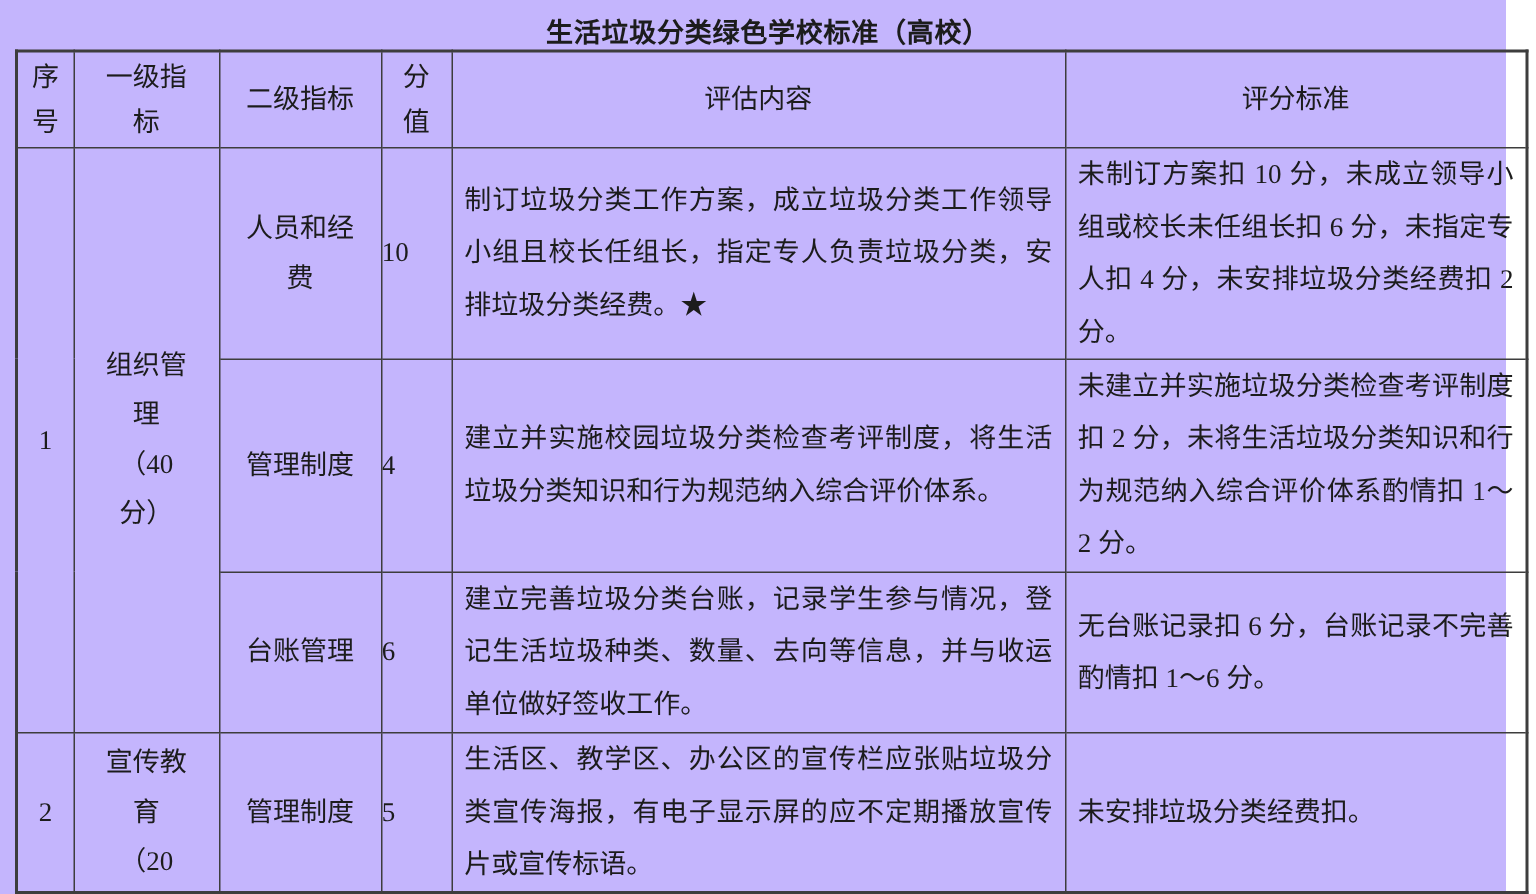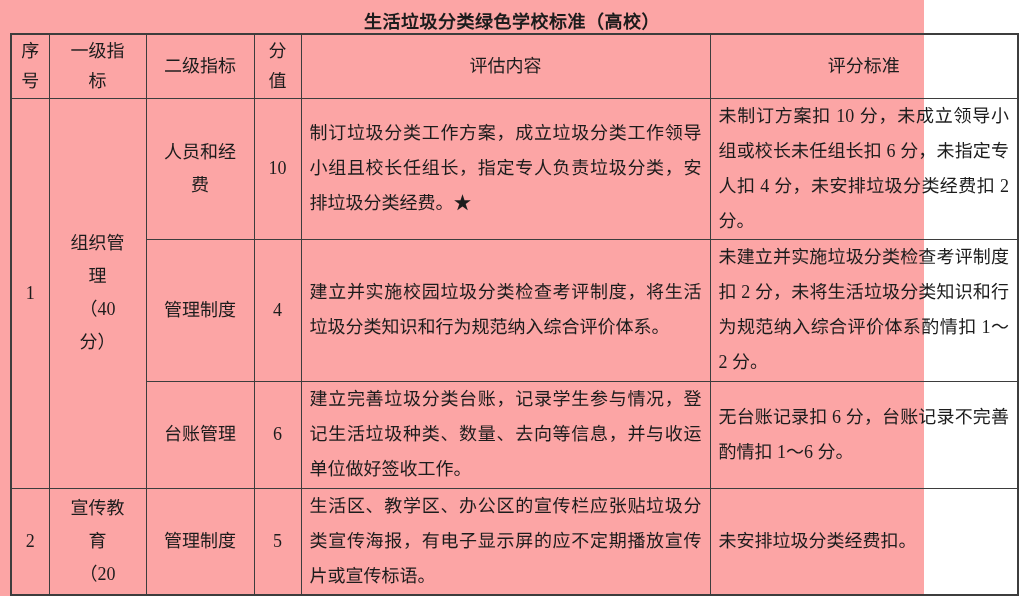--- a/index.html
+++ b/index.html
@@ -3,21 +3,21 @@
 <meta charset="utf-8">
 <style>
   * { margin: 0; padding: 0; box-sizing: border-box; }
   html, body {
     width: 1024px; height: 596px;
     overflow: hidden;
     background: #ffffff;
     font-family: "Liberation Serif", "DejaVu Serif", serif;
     color: #1c1c1c;
   }
-  .page { width: 924px; height: 596px; background: #fca5a5; }
+  .page { width: 1004px; height: 596px; background: #c4b5fd; }
   .doc-title {
     width: 1024px;
     padding-top: 7px;
     height: 33px;
     text-align: center;
     font-size: 18px;
     font-weight: bold;
     letter-spacing: 0.5px;
   }
   table.std-table {
@@ -41,21 +41,21 @@
   tr.row-d  { height: 103px; }
   .center { text-align: center; line-height: 33px; }
   .hdr .center { line-height: 30px; }
   .pre { white-space: pre-line; }
   .text {
     text-align: justify;
     text-justify: inter-ideograph;
     padding: 0 8px;
     line-height: 35px;
   }
-  .score { text-align: center; font-size: 18px; }
+  .score { text-align: left; font-size: 18px; }
 </style>
 </head>
 <body>
 
 <div class="page">
 
   <div class="doc-title">生活垃圾分类绿色学校标准（高校）</div>
 
   <table class="std-table">
     <colgroup>

